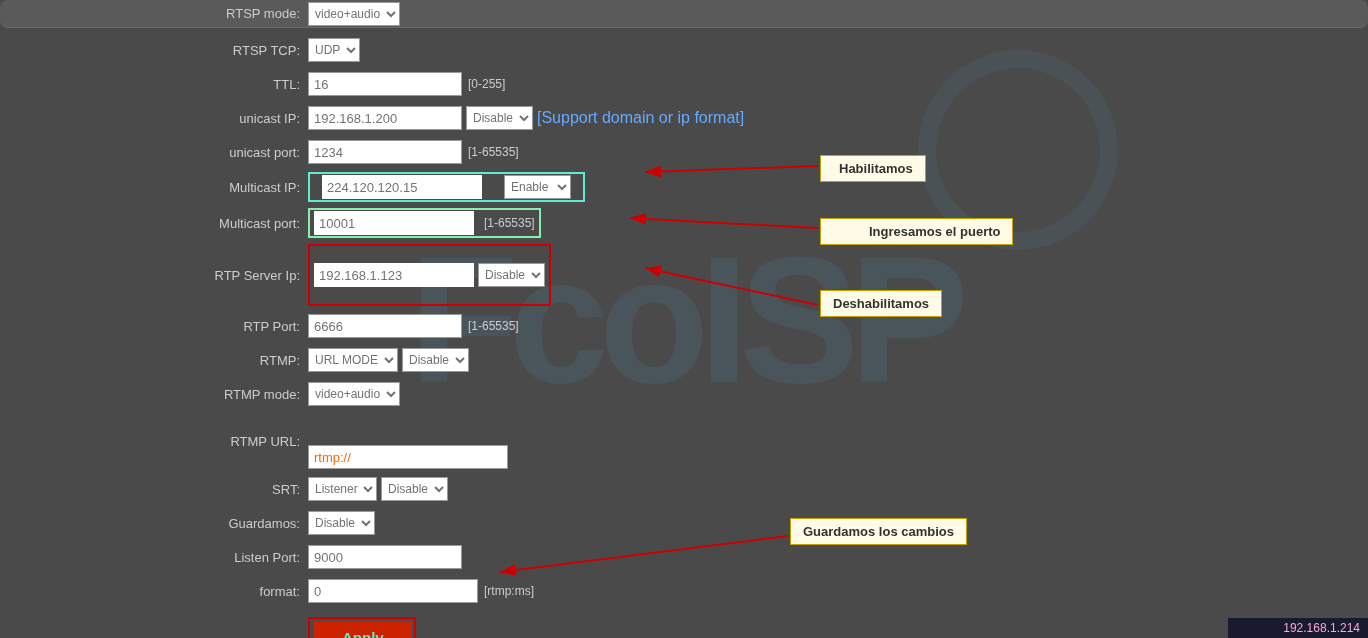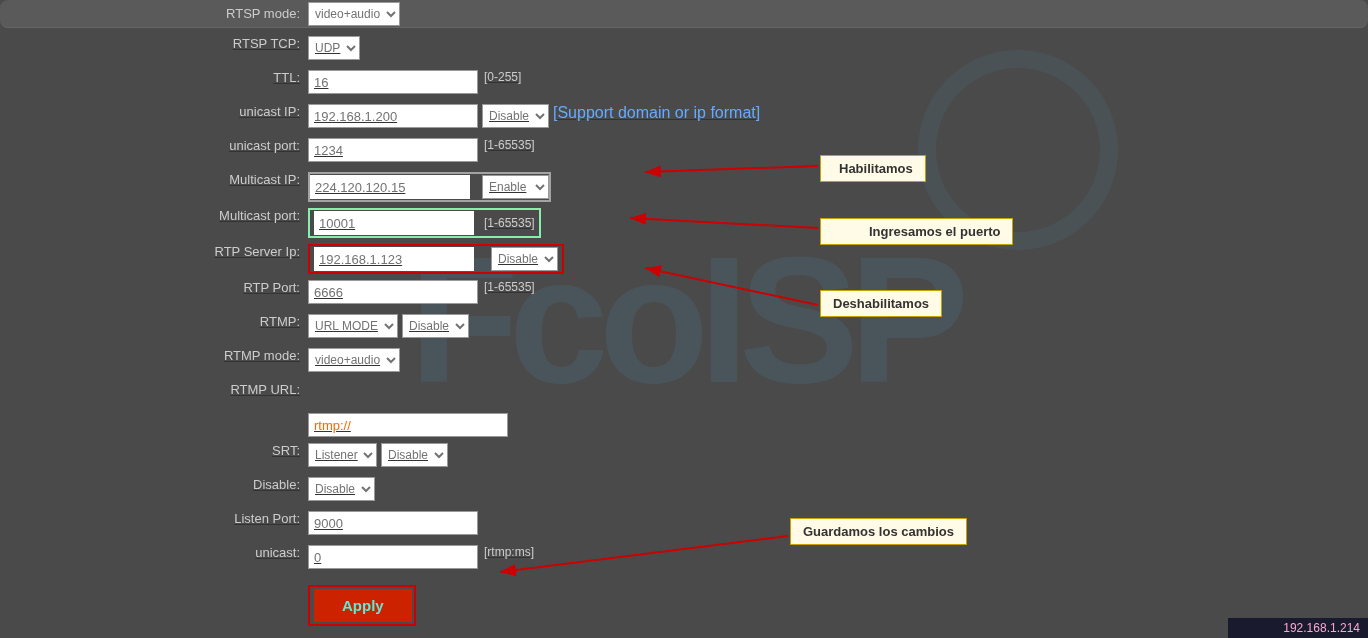--- a/index.html
+++ b/index.html
@@ -51,24 +51,23 @@
     }
 
     .form-area {
       flex: 1;
       padding: 8px 0 8px 160px;
       overflow: hidden;
     }
 
     .form-row {
       display: flex;
-      align-items: flex-start;
+      align-items: center;
       margin-bottom: 6px;
       min-height: 28px;
-      text-decoration: underline;
     }
 
     .form-label {
       color: #ccc;
       text-align: right;
       width: 140px;
       margin-right: 8px;
       font-size: 13px;
       flex-shrink: 0;
     }
@@ -77,21 +76,21 @@
       background: #fff;
       border: 1px solid #999;
       padding: 3px 5px;
       font-size: 13px;
       height: 24px;
       color: #737373;
       outline: none;
     }
 
     input.form-control {
-      width: 170px;
+      width: 154px;
     }
 
     select.form-control {
       height: 24px;
       padding: 1px 3px;
       cursor: pointer;
     }
 
     .hint-text {
       color: #ccc;
@@ -217,39 +216,39 @@
     </div>
 
     <div class="form-row">
       <span class="form-label">unicast port:</span>
       <input class="form-control" type="text" value="1234" style="">
       <span class="hint-text">[1-65535]</span>
     </div>
 
     <div class="form-row" style="position:relative;">
       <span class="form-label">Multicast IP:</span>
-      <div style="border:2px solid #a3a3a3; display:inline-flex; align-items:center; gap:12px; padding:1px 0;">
+      <div style="border:2px solid #5eead4; display:inline-flex; align-items:center; gap:22px; padding:1px 12px;">
         <input class="form-control" type="text" value="224.120.120.15" style="border: none; width: 160px;">
         <select class="form-control small-select">
           <option>Disable</option><option selected="">Enable</option>
         </select>
       </div>
     </div>
 
     <div class="form-row">
       <span class="form-label">Multicast port:</span>
       <div style="border:2px solid #86efac; display:inline-flex; align-items:center; gap:4px; padding:1px 4px;">
         <input class="form-control" type="text" value="10001" style="border: none; width: 160px;">
         <span class="hint-text">[1-65535]</span>
       </div>
     </div>
 
     <div class="form-row">
       <span class="form-label">RTP Server Ip:</span>
-      <div style="border:2px solid #c00; display:inline-flex; align-items:center; gap:17px; padding:1px 4px;">
+      <div style="border:2px solid #c00; display:inline-flex; align-items:center; gap:4px; padding:17px 4px;">
         <input class="form-control" type="text" value="192.168.1.123" style="border: none; width: 160px;">
         <select class="form-control small-select">
           <option selected="">Disable</option><option>Enable</option>
         </select>
       </div>
     </div>
 
     <div class="form-row">
       <span class="form-label">RTP Port:</span>
       <input class="form-control" type="text" value="6666" style="">
@@ -282,33 +281,33 @@
       <span class="form-label">SRT:</span>
       <select class="form-control small-select">
         <option>Listener</option><option>Caller</option>
       </select>
       <select class="form-control small-select" style="margin-left:4px;">
         <option>Disable</option><option>Enable</option>
       </select>
     </div>
 
     <div class="form-row">
-      <span class="form-label">Disable:</span>
+      <span class="form-label">Guardamos:</span>
       <select class="form-control small-select">
         <option>Disable</option><option>Enable</option>
       </select>
     </div>
 
     <div class="form-row">
       <span class="form-label">Listen Port:</span>
       <input class="form-control" type="text" value="9000" style="">
     </div>
 
     <div class="form-row">
-      <span class="form-label">unicast:</span>
+      <span class="form-label">format:</span>
       <input class="form-control" type="text" value="0" style="width: 170px;">
       <span class="hint-text">[rtmp:ms]</span>
     </div>
 
     <div style="margin-top:8px; margin-left:0;">
       <div class="apply-wrapper">
         <button class="apply-btn">Apply</button>
       </div>
     </div>
 

